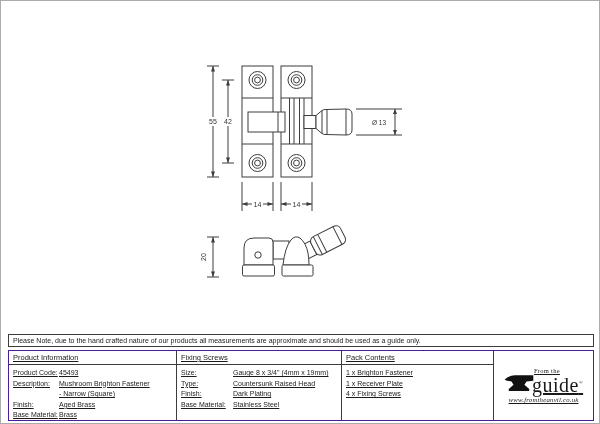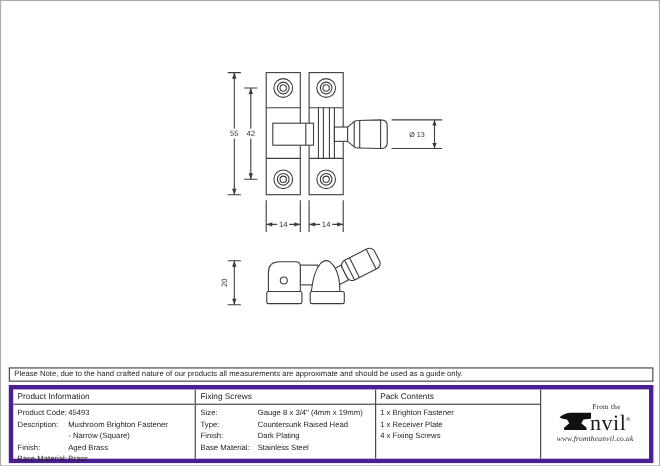--- a/index.html
+++ b/index.html
@@ -14,21 +14,21 @@
   .note-bar {
     position:absolute; left:7px; top:333px; width:586px; height:13px;
     border:1px solid #3c3c3c; box-sizing:border-box;
     font-size:7px; line-height:11px; padding-left:4px; color:#222;
     white-space:nowrap; overflow:hidden;
   }
 
   
   .spec-table {
     position:absolute; left:7px; top:349px; width:586px; height:71px;
-    border:4px solid #4c1d95; box-sizing:border-box; display:flex;
+    border:1px solid #4c1d95; box-sizing:border-box; display:flex;text-decoration:underline;
   }
   .col { box-sizing:border-box; border-right:1px solid #3c3c3c; display:flex; flex-direction:column; }
   .col:last-child { border-right:none; }
   .col-product  { width:168px; }
   .col-pack     { width:152px; }
   .col-screws   { width:165px; }
   .col-logo     { width:99px; align-items:center; justify-content:center; }
   .col-header {
     height:14px; border-bottom:1px solid #3c3c3c; box-sizing:border-box;
     font-size:7.5px; line-height:13px; padding:0 4px; color:#222;
@@ -239,21 +239,21 @@
     </div>
 
     <div class="col col-logo">
       <div class="logo-box">
         <div class="logo-row">
           <svg width="30" height="21" viewBox="0 0 44 30">
             <path fill="#111" d="M1,9 Q8,3 16,3 L43,3 L43,11 L33,12 L30,17 L37,23 L37,26 L7,26 L7,23 L14,17 L11,12 L5,11 Q2,10 1,9 Z"></path>
           </svg>
           <div class="logo-text-block">
             <span class="logo-fromthe">From the</span>
-            <span class="logo-name"><span>nvil</span><span class="logo-reg">®</span></span>
+            <span class="logo-name"><span>guide</span><span class="logo-reg">®</span></span>
           </div>
         </div>
         <div class="logo-url">www.fromtheanvil.co.uk</div>
       </div>
     </div>
 
   </div>
 </div>
 
 </body></html>

